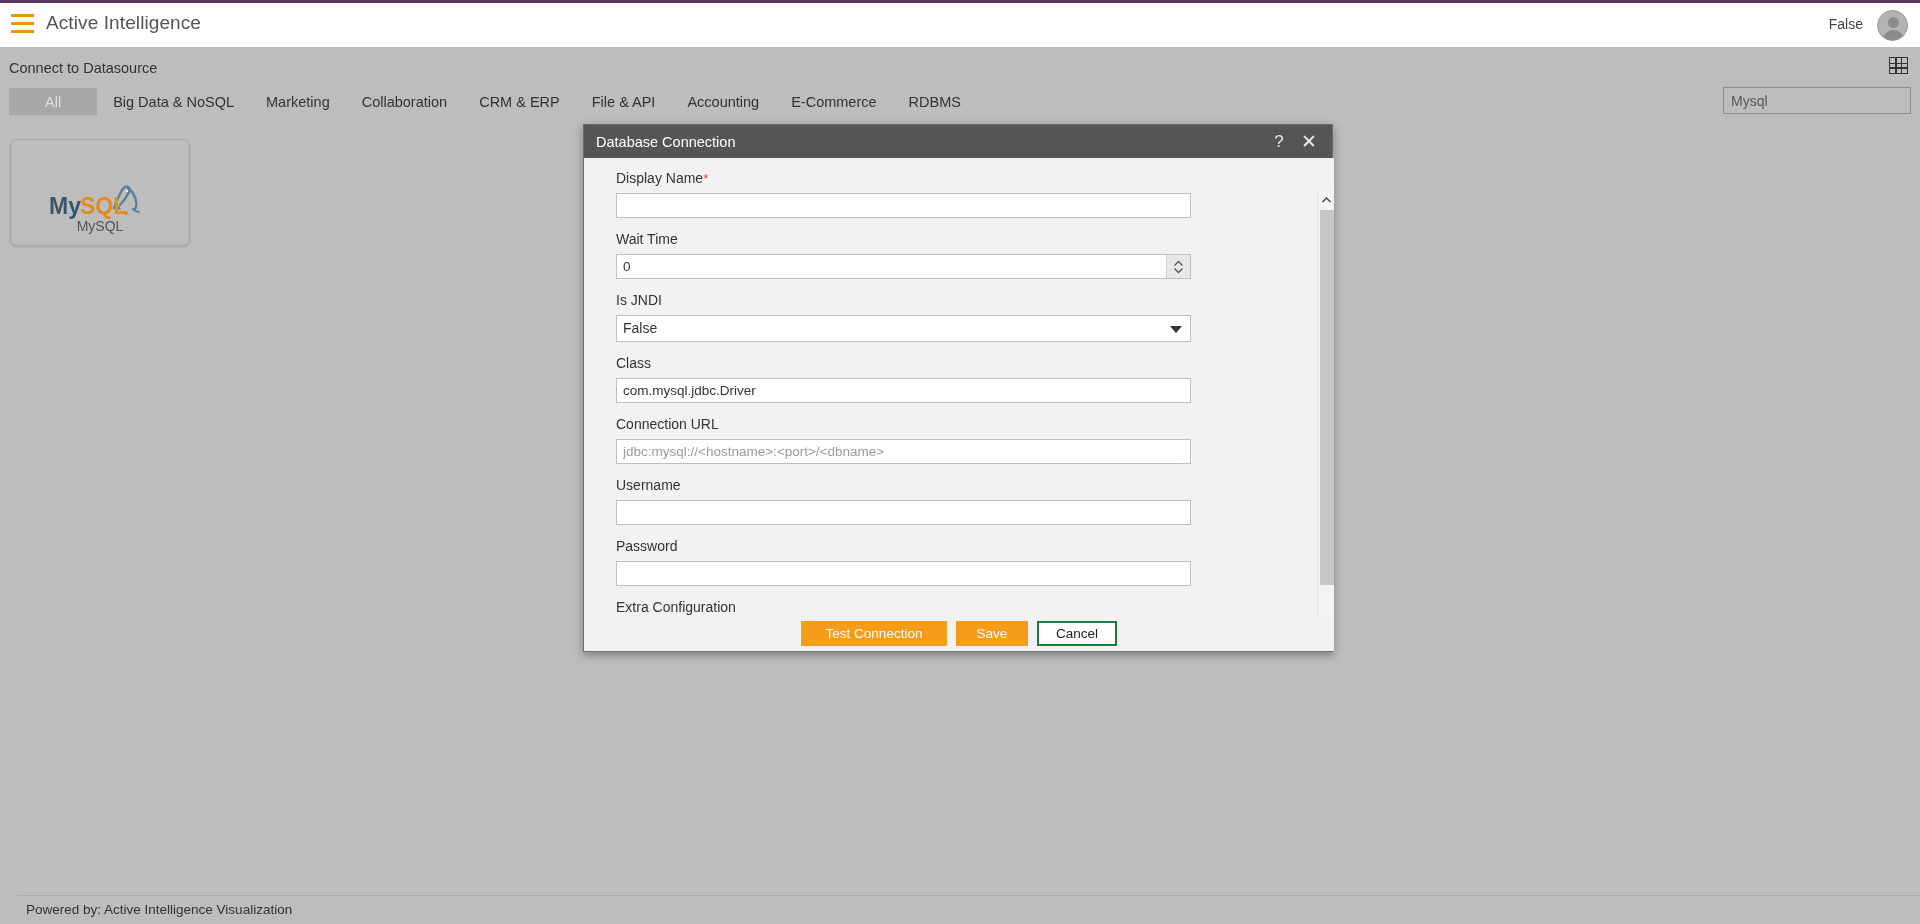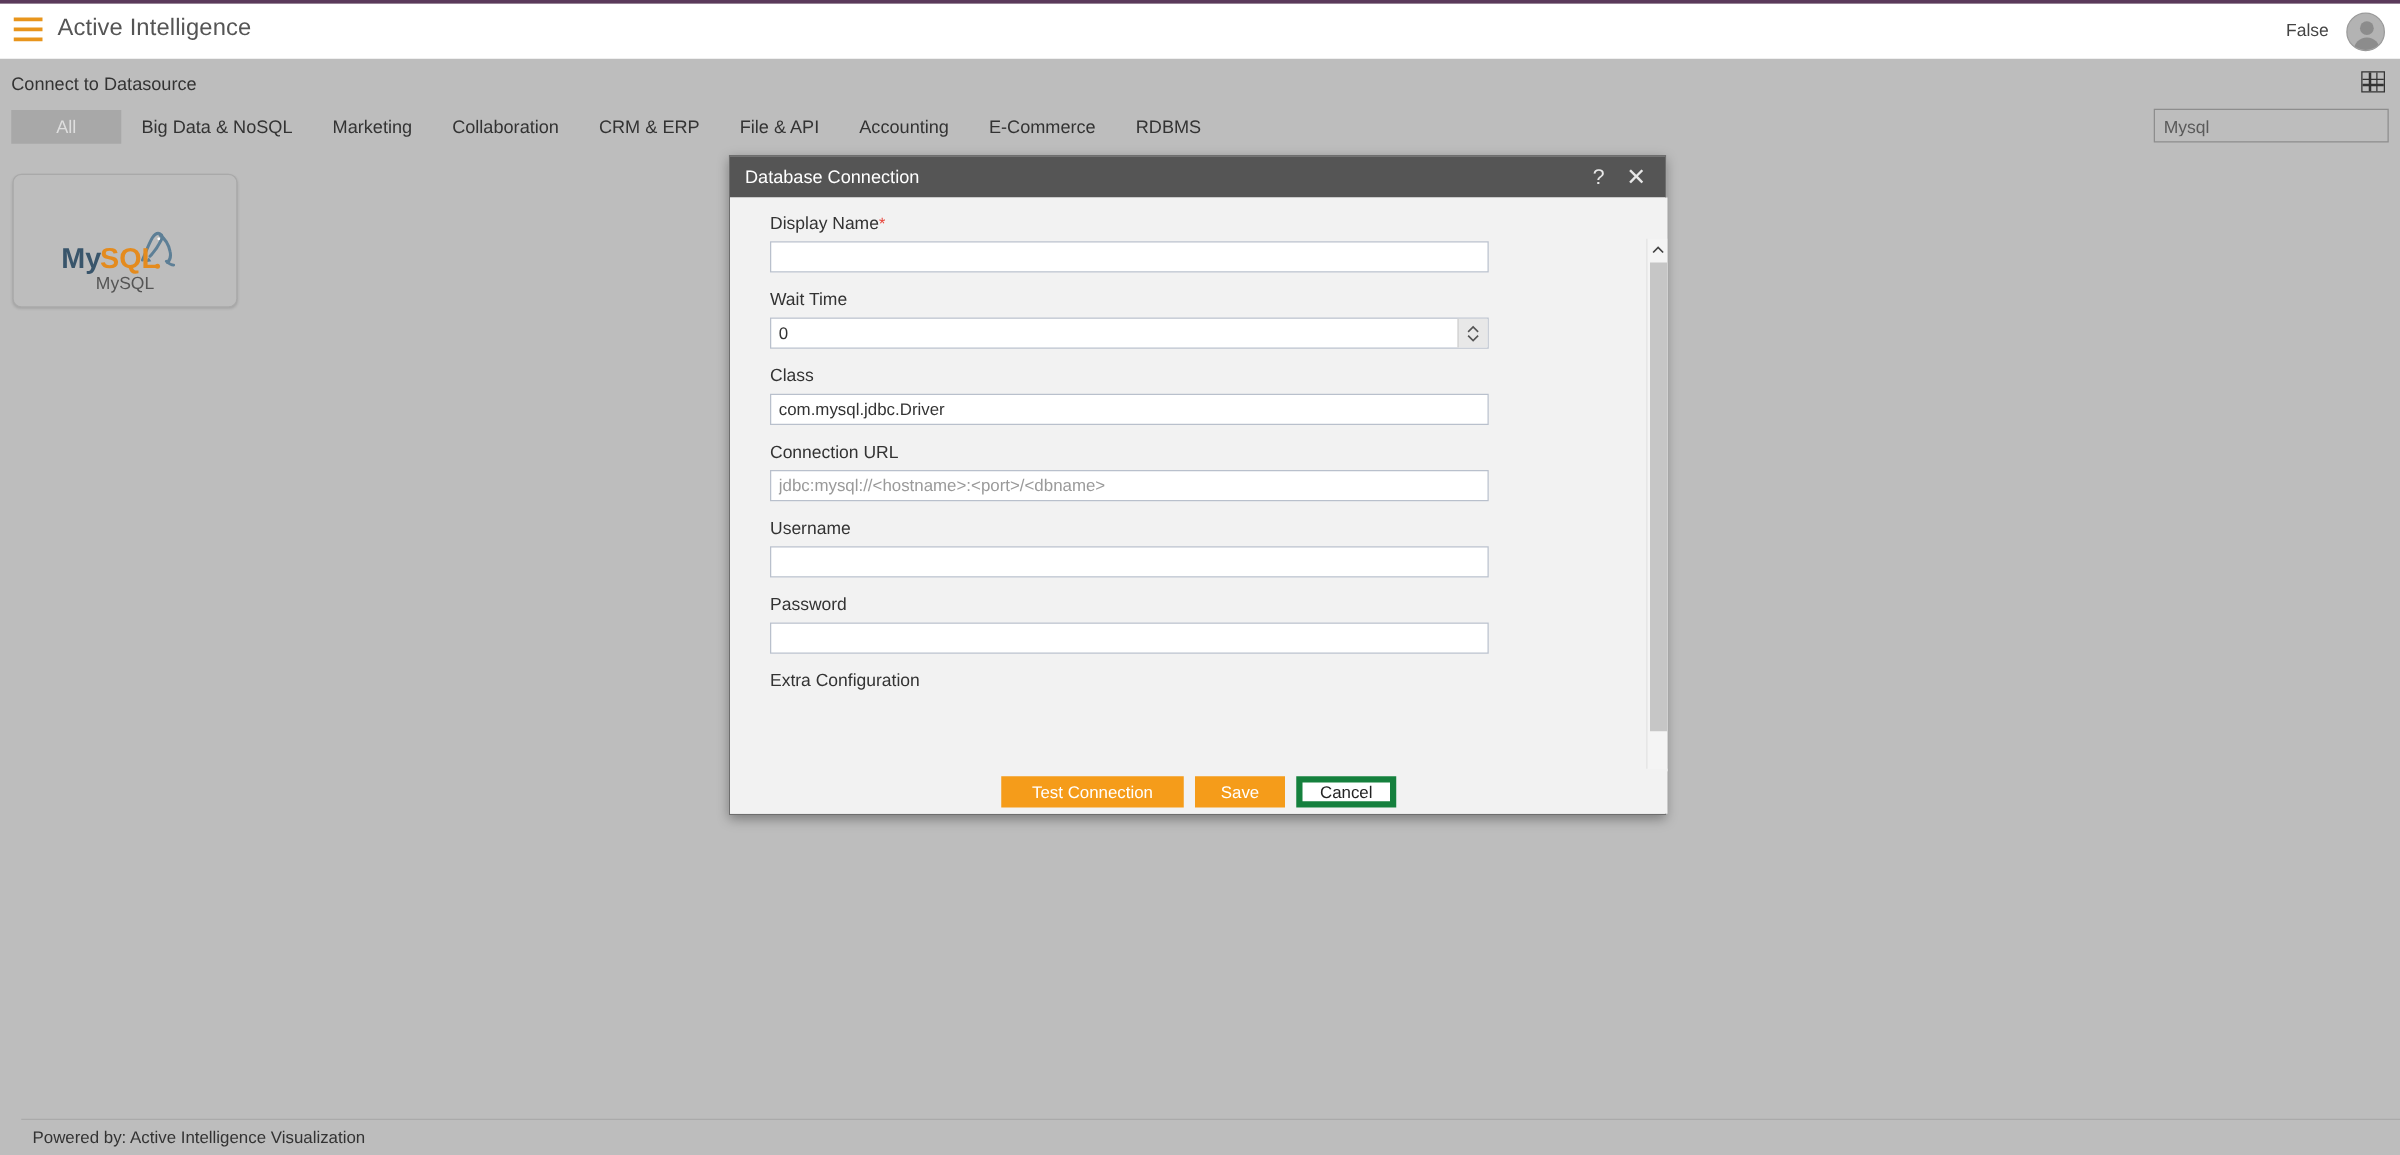--- a/index.html
+++ b/index.html
@@ -253,21 +253,21 @@
     border: none;
     cursor: pointer;
     font-family: Liberation Sans, sans-serif;
     display: flex; align-items: center; justify-content: center;
   }
   .btn-primary { background: #f59c1a; color: #fff; }
   #btn-test-connection { width: 146px; }
   #btn-save { width: 72px; }
   #btn-cancel {
     width: 80px; background: #fff; color: #222;
-    border: 5px solid #15803d;
+    border: 2px solid #15803d;
   }
 
   
   #page-footer {
     position: absolute; left: 17px; bottom: 0;
     width: 1920px; height: 29px;
     background: #bdbdbd;
     border-top: 1px solid #aaa;
   }
   #footer-text {
@@ -358,20 +358,27 @@
             <svg width="11" height="7" viewBox="0 0 11 7">
                 <path d="M1.5 5.5 L5.5 1.5 L9.5 5.5" fill="none" stroke="#555" stroke-width="1.3"></path>
               </svg>
             <svg width="11" height="7" viewBox="0 0 11 7">
                 <path d="M1.5 1.5 L5.5 5.5 L9.5 1.5" fill="none" stroke="#555" stroke-width="1.3"></path>
               </svg>
           </div>
         </div>
       </div>
 
+      <div class="field-group">
+        <label class="field-label">Is JNDI</label>
+        <div class="select-wrap">
+          <div class="select-box">False</div>
+          <div class="select-caret"></div>
+        </div>
+      </div>
 
       <div class="field-group">
         <label class="field-label">Class</label>
         <input class="text-input" type="text" value="com.mysql.jdbc.Driver" style="">
       </div>
 
       <div class="field-group">
         <label class="field-label">Connection URL</label>
         <input class="text-input muted" type="text" placeholder="jdbc:mysql://&lt;hostname&gt;:&lt;port&gt;/&lt;dbname&gt;" style="">
       </div>

